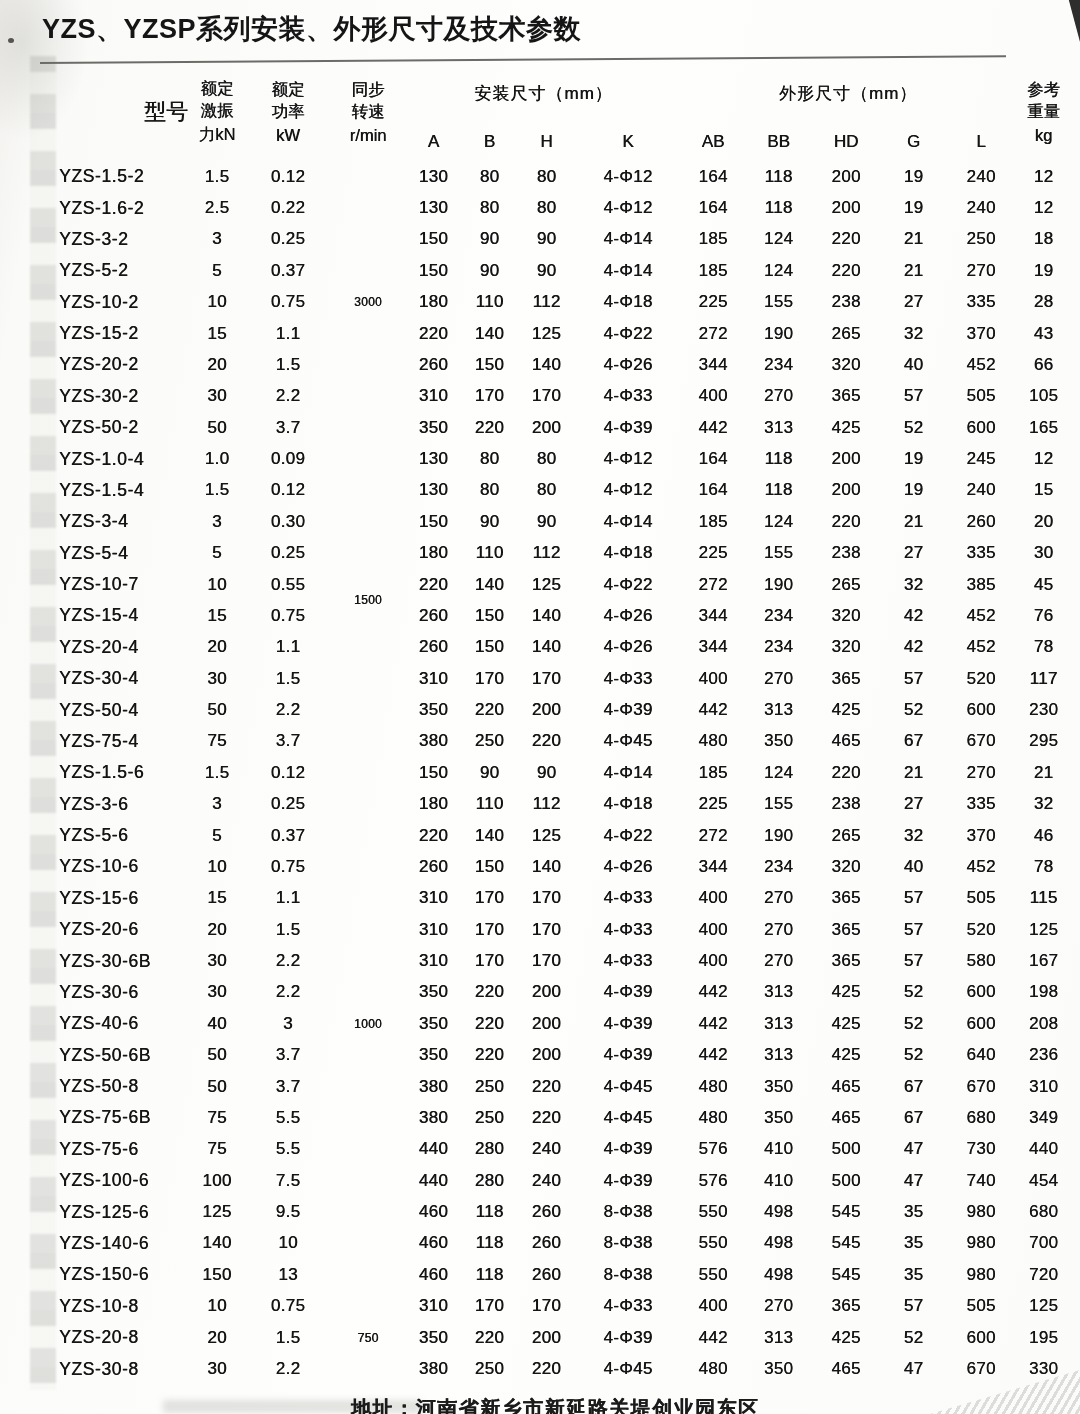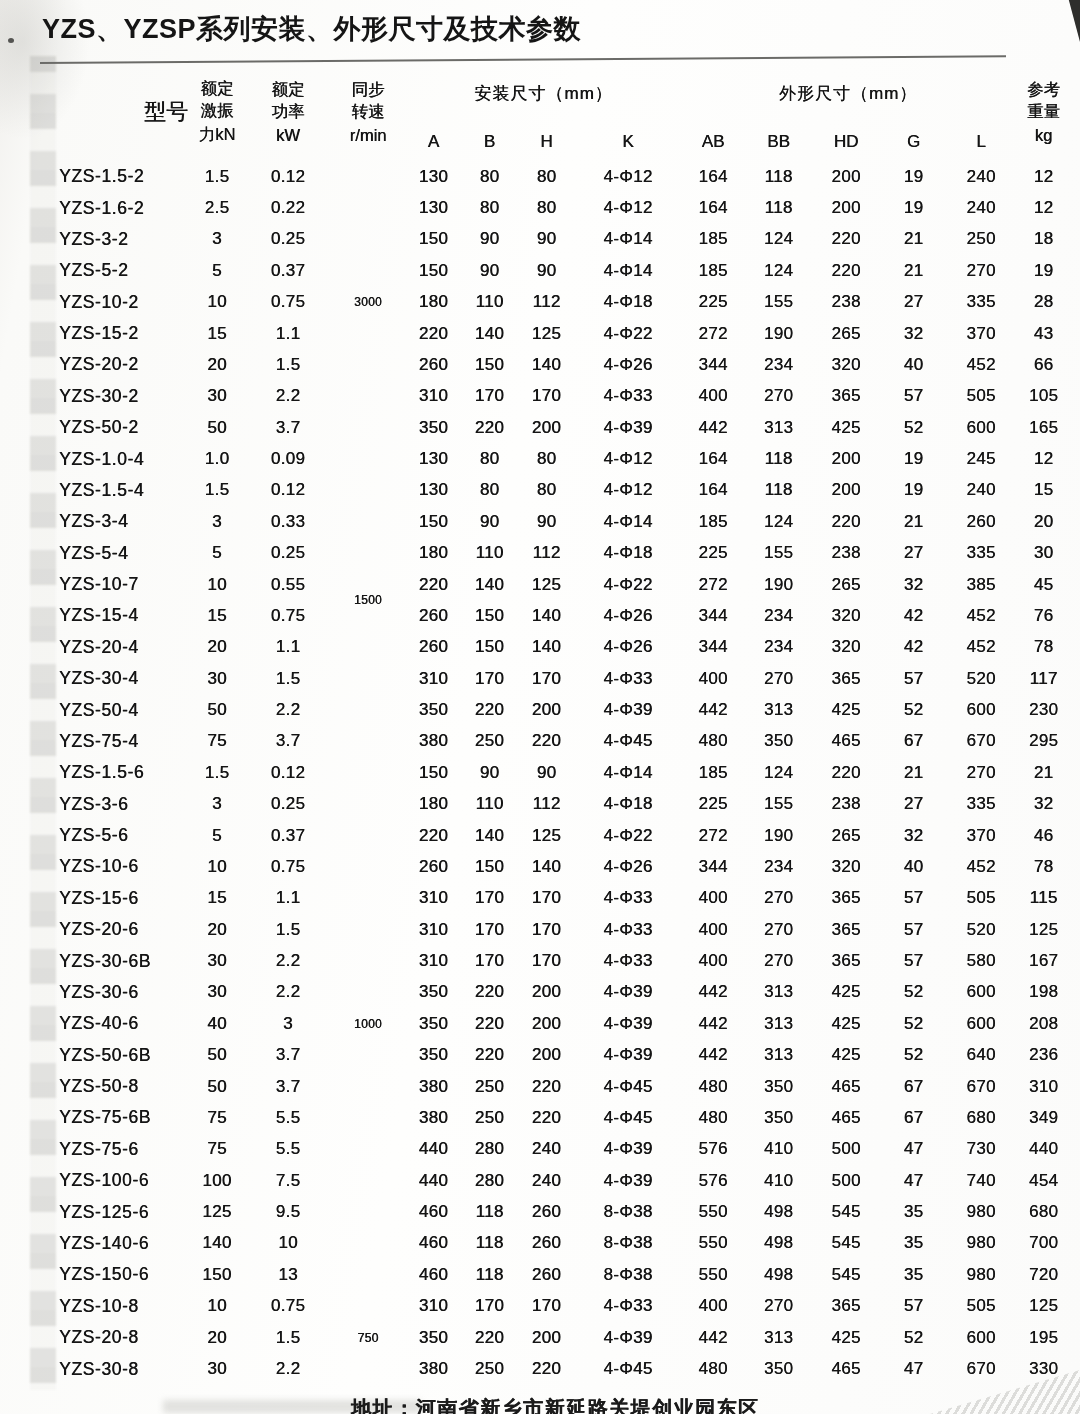--- a/index.html
+++ b/index.html
@@ -320,21 +320,21 @@
           <td>164</td>
           <td>118</td>
           <td>200</td>
           <td>19</td>
           <td>240</td>
           <td>15</td>
         </tr>
         <tr>
           <td class="model">YZS-3-4</td>
           <td>3</td>
-          <td>0.33</td>
+          <td>0.30</td>
           <td>150</td>
           <td>90</td>
           <td>90</td>
           <td>4-Φ14</td>
           <td>185</td>
           <td>124</td>
           <td>220</td>
           <td>21</td>
           <td>260</td>
           <td>20</td>

